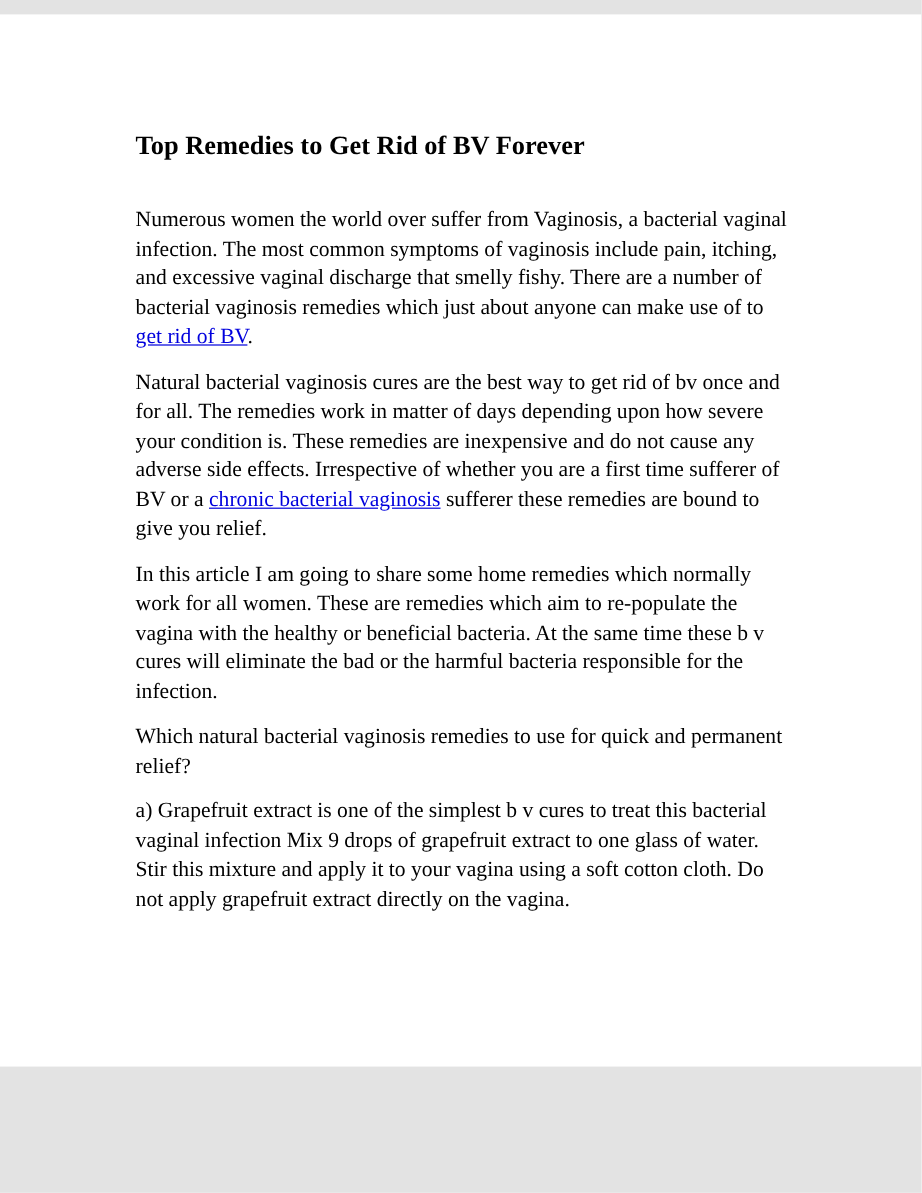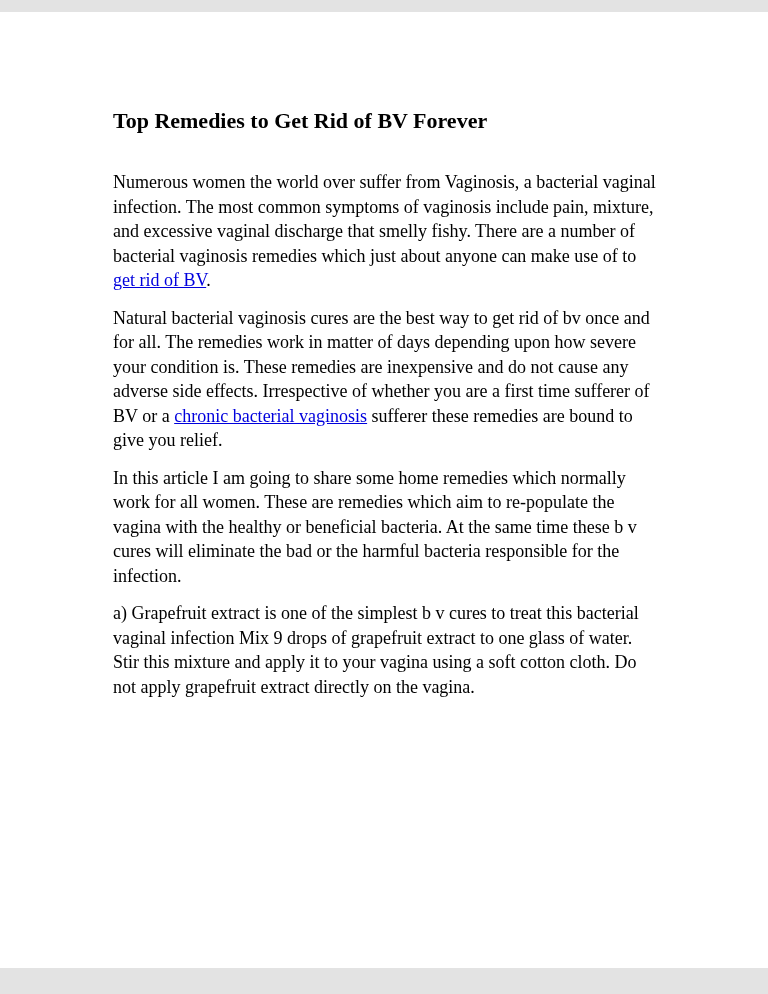--- a/index.html
+++ b/index.html
@@ -11,21 +11,21 @@
   * { box-sizing: border-box; }
   html, body { margin: 0; padding: 0; }
   body {
     width: 768px;
     background: var(--canvas-bg);
     font-family: "Liberation Serif", "DejaVu Serif", serif;
     color: var(--text-color);
   }
   .viewport {
     width: 768px;
-    height: 994px;
+    height: 889px;
     background: var(--canvas-bg);
     position: relative;
     overflow: hidden;
   }
   .page {
     position: absolute;
     top: 12px;
     left: 0;
     width: 768px;
     height: 956px;
@@ -50,24 +50,25 @@
   }
 </style>
 </head>
 <body>
 
 <div class="viewport">
   <div class="page">
 
     <h1 class="title">Top Remedies to Get Rid of BV Forever</h1>
 
-    <p class="para"><span>Numerous women the world over suffer from Vaginosis, a bacterial vaginal infection. The most common symptoms of vaginosis include pain, mixture, and excessive vaginal discharge that smelly fishy. There are a number of bacterial vaginosis remedies which just about anyone can make use of to </span><a href="#">get rid of BV</a><span>.</span></p>
+    <p class="para"><span>Numerous women the world over suffer from Vaginosis, a bacterial vaginal infection. The most common symptoms of vaginosis include pain, itching, and excessive vaginal discharge that smelly fishy. There are a number of bacterial vaginosis remedies which just about anyone can make use of to </span><a href="#">get rid of BV</a><span>.</span></p>
 
     <p class="para"><span>Natural bacterial vaginosis cures are the best way to get rid of bv once and for all. The remedies work in matter of days depending upon how severe your condition is. These remedies are inexpensive and do not cause any adverse side effects. Irrespective of whether you are a first time sufferer of BV or a </span><a href="#">chronic bacterial vaginosis</a><span> sufferer these remedies are bound to give you relief.</span></p>
 
     <p class="para"><span>In this article I am going to share some home remedies which normally work for all women. These are remedies which aim to re-populate the vagina with the healthy or beneficial bacteria. At the same time these b v cures will eliminate the bad or the harmful bacteria responsible for the infection.</span></p>
 
 
+    <p class="para"><span>Which natural bacterial vaginosis remedies to use for quick and permanent relief?</span></p>
 
     <p class="para"><span>a) Grapefruit extract is one of the simplest b v cures to treat this bacterial vaginal infection Mix 9 drops of grapefruit extract to one glass of water. Stir this mixture and apply it to your vagina using a soft cotton cloth. Do not apply grapefruit extract directly on the vagina.</span></p>
 
   </div>
 </div>
 
 </body></html>

